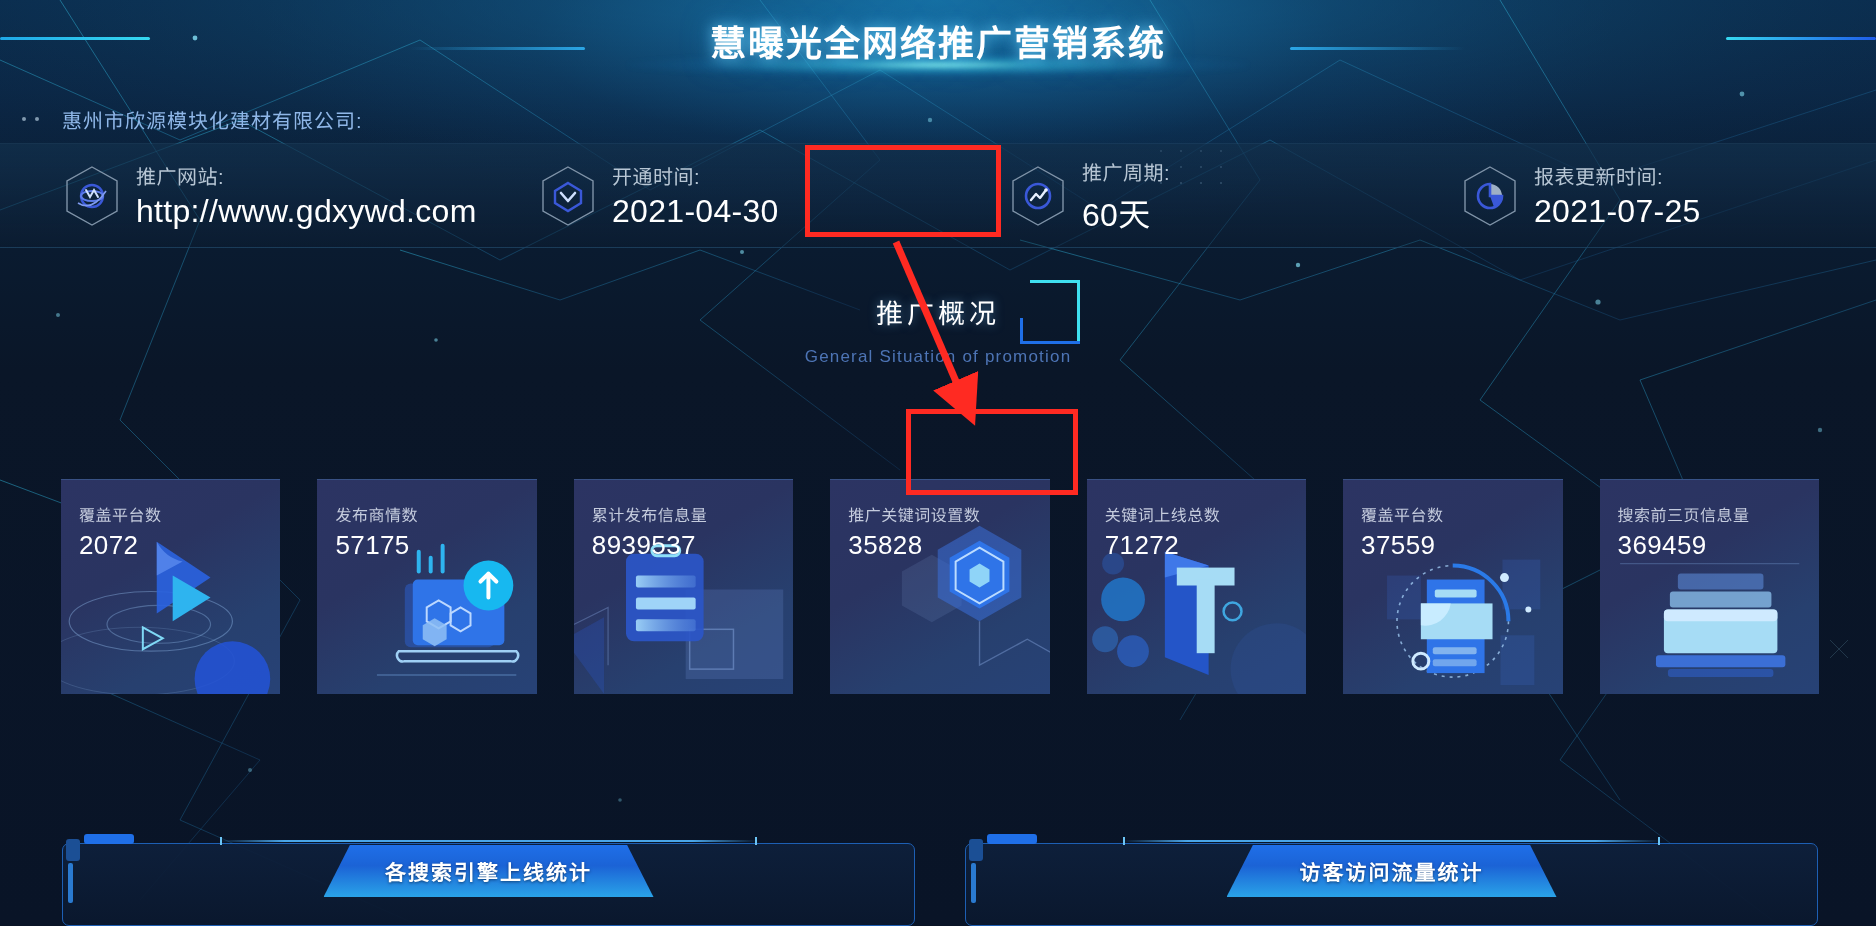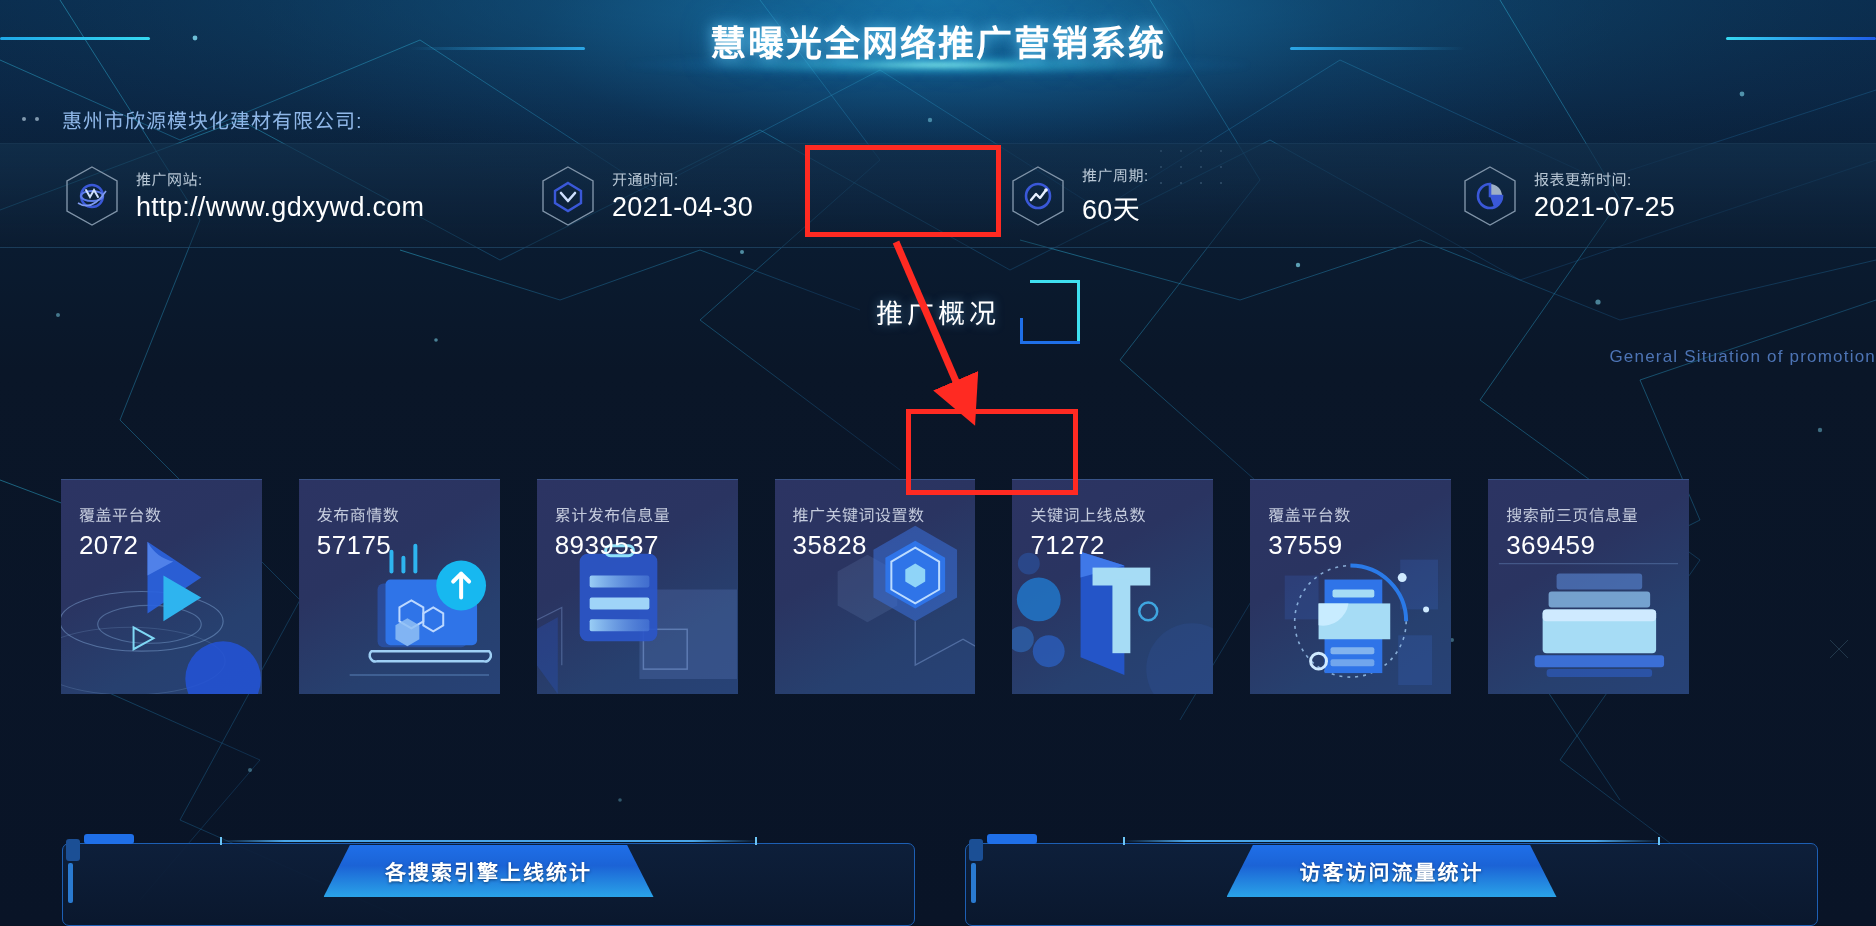--- a/index.html
+++ b/index.html
@@ -58,22 +58,22 @@
     position: absolute; left: 0; top: 143px; width: 100%; height: 105px;
     background: linear-gradient(180deg, rgba(18,48,76,0.72) 0%, rgba(16,40,66,0.55) 55%, rgba(12,28,48,0.35) 100%);
     border-top: 1px solid rgba(70,140,190,0.18);
     border-bottom: 1px solid rgba(70,140,190,0.18);
     display: flex; align-items: center; z-index: 5;
   }
   .info-item { position: absolute; display: flex; align-items: center; gap: 16px; }
   .hexicon { position: relative; width: 56px; height: 62px; flex: 0 0 56px; }
   .hexicon svg { display: block; }
   .info-text { display: flex; flex-direction: column; gap: 3px; }
-  .info-label { font-size: 15px; color: #b7c6d4; letter-spacing: .5px; white-space: nowrap; }
-  .info-value { font-size: 27px; color: #ffffff; font-weight: 500; letter-spacing: .3px; white-space: nowrap; }
+  .info-label { font-size: 20px; color: #b7c6d4; letter-spacing: .5px; white-space: nowrap; }
+  .info-value { font-size: 32px; color: #ffffff; font-weight: 500; letter-spacing: .3px; white-space: nowrap; }
 
   
   .section-title-wrap {
     position: absolute; left: 0; top: 292px; width: 100%; text-align: center; z-index: 5;
   }
   .sec-title-inner { position: relative; display: inline-block; padding: 0 46px; }
   .sec-title {
     font-size: 27px; color: #ffffff; letter-spacing: 4px; font-weight: 400;
     text-shadow: 0 0 10px rgba(120,200,255,0.5);
     position: relative; z-index: 2;
@@ -81,26 +81,26 @@
   .sec-bracket { position: absolute; pointer-events: none; }
   .sec-bracket.right {
     right: -34px; top: -12px; width: 50px; height: 62px;
     border-top: 3px solid #3fe0f0; border-right: 3px solid #3fe0f0;
   }
   .sec-bracket.bottomleft {
     right: -34px; top: 26px; width: 60px; height: 26px;
     border-bottom: 3px solid #1f6fe8; border-left: 3px solid #1f6fe8;
   }
   .sec-sub {
-    margin-top: 16px; font-size: 17px; color: #4d74b5; letter-spacing: 1.2px; text-align: right;
+    margin-top: 16px; font-size: 17px; color: #4d74b5; letter-spacing: 1.2px;
   }
 
   
   .cards {
-    position: absolute; left: 61px; top: 479px; width: 1628px; height: 215px;
+    position: absolute; left: 61px; top: 479px; width: 1758px; height: 215px;
     display: flex; gap: 37px; z-index: 5;
   }
   .card {
     position: relative; flex: 1 1 0; height: 215px; overflow: hidden;
     background: linear-gradient(150deg, #2c3463 0%, #2a3461 38%, #27406f 72%, #274276 100%);
     border-top: 1px solid rgba(120,150,220,0.22);
   }
   .card .art { position: absolute; inset: 0; overflow: hidden; }
   .card-label {
     position: absolute; left: 18px; top: 22px; font-size: 16px; color: #c4cbdd;

